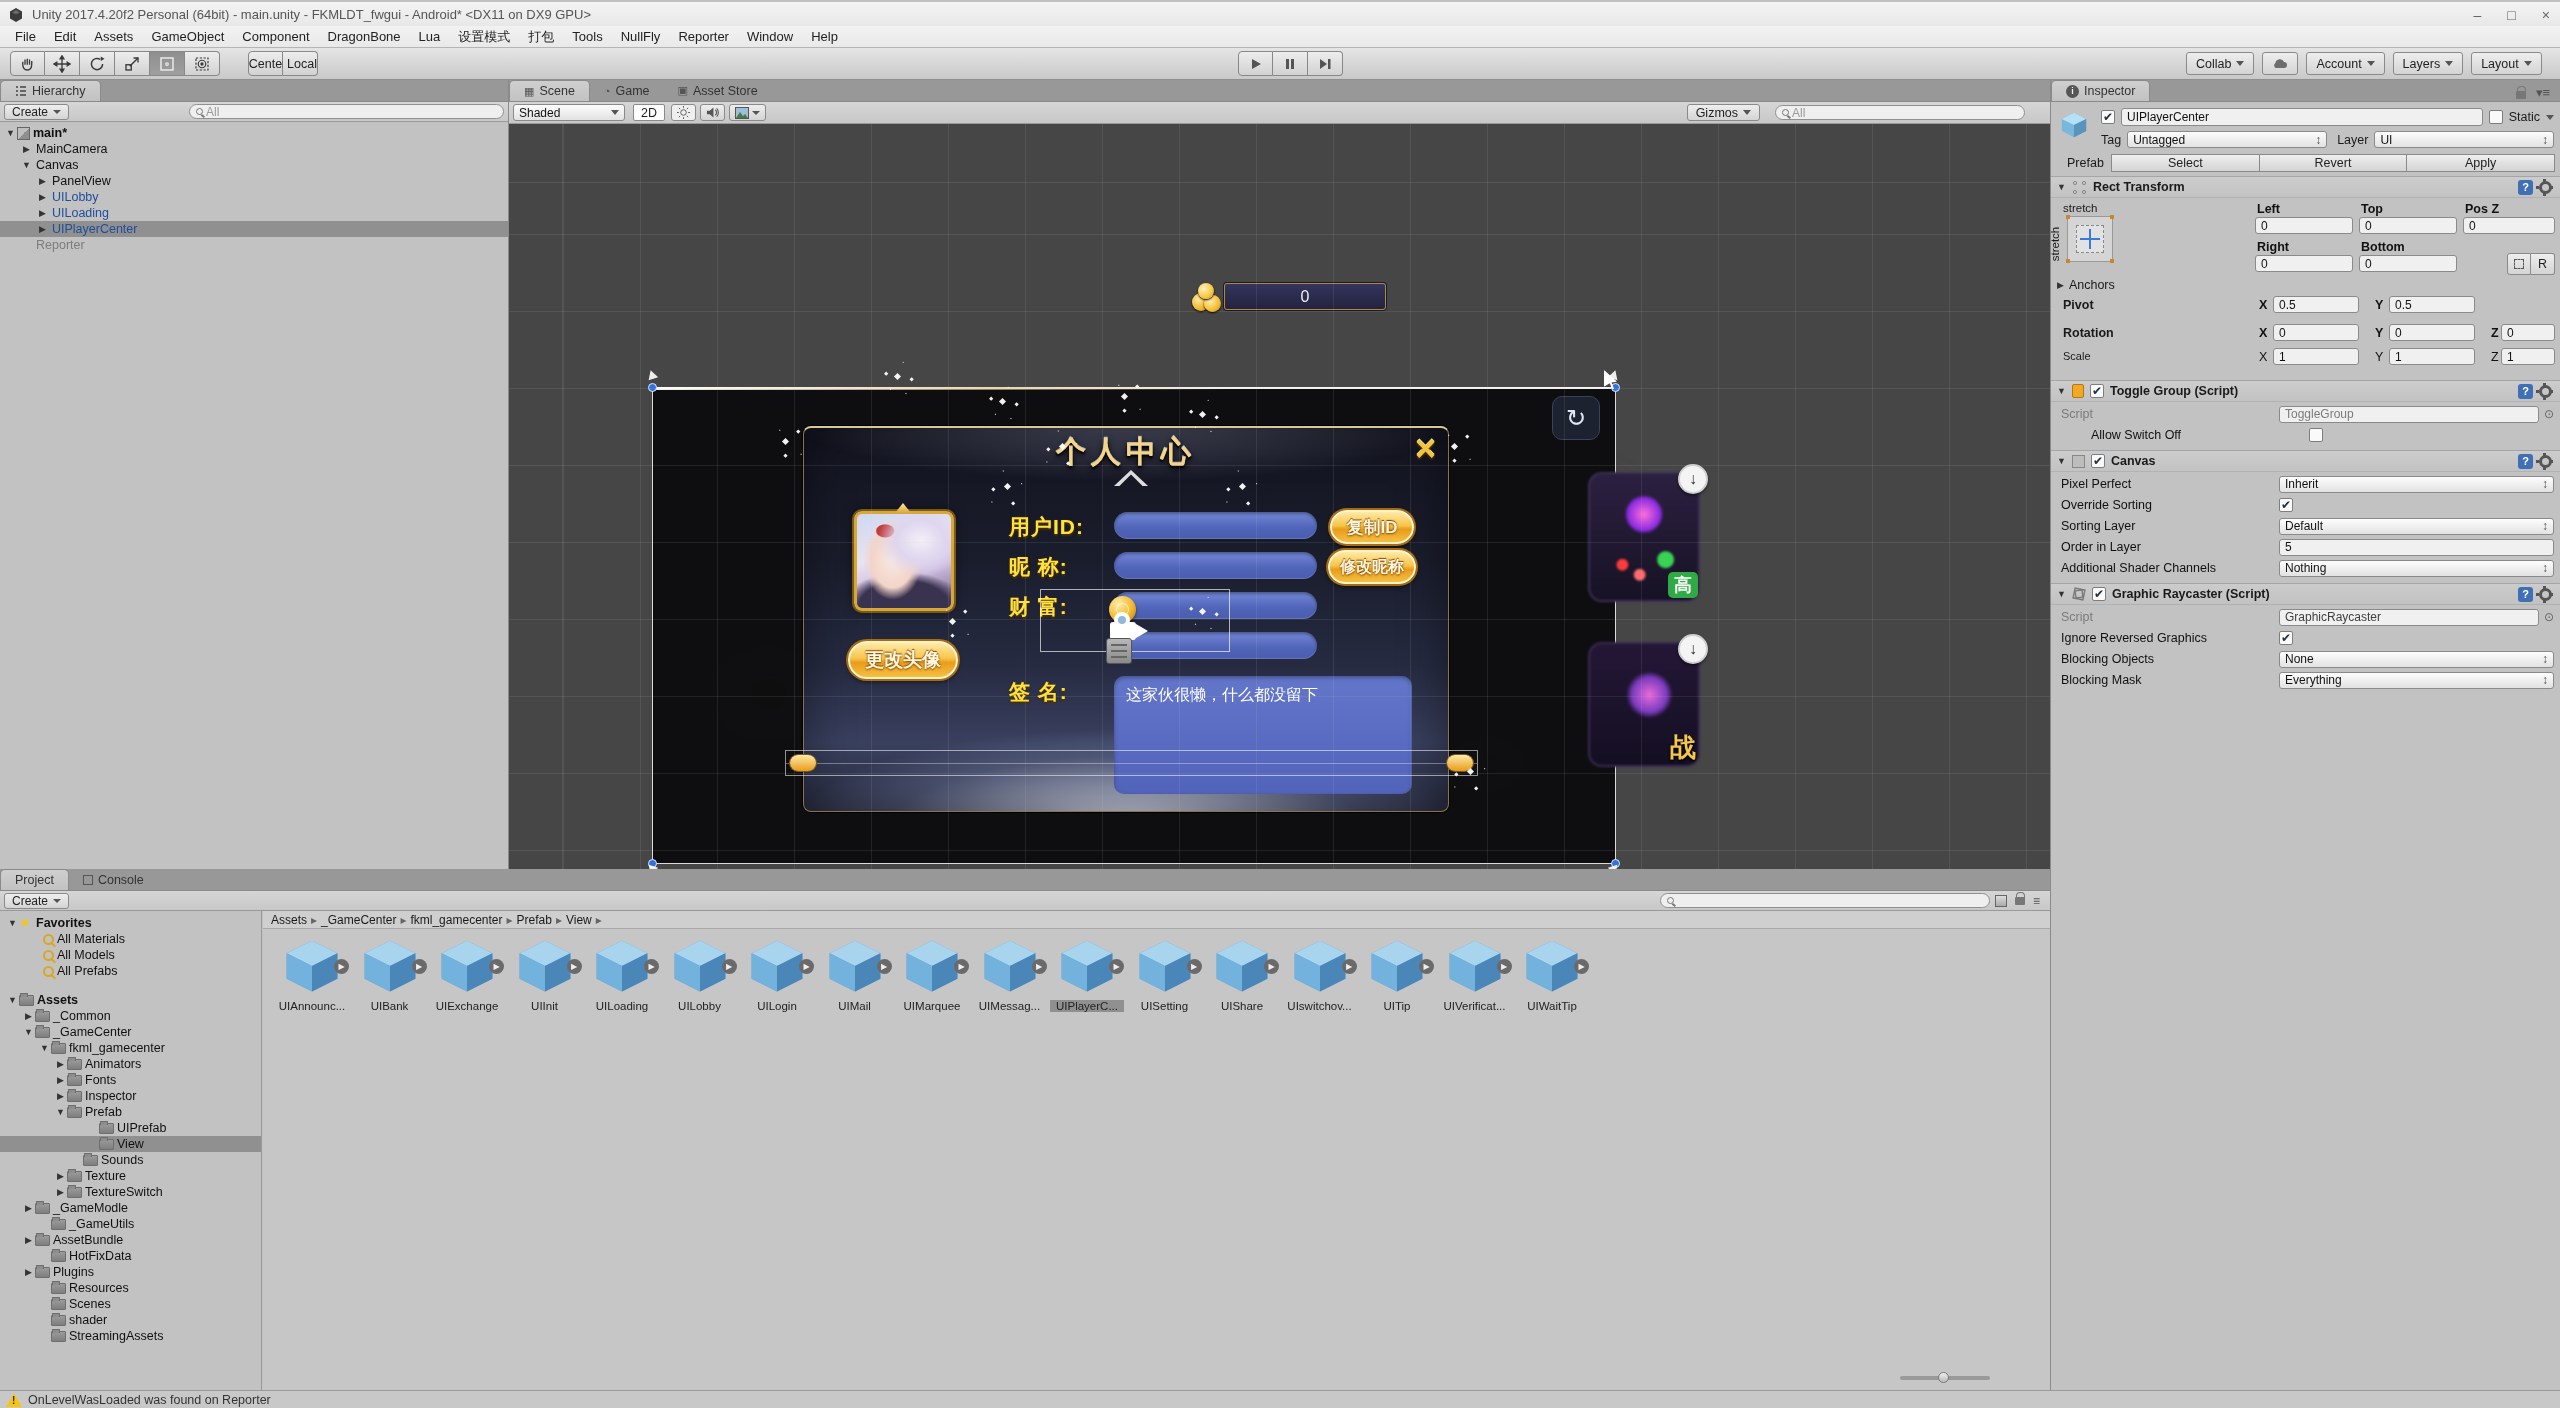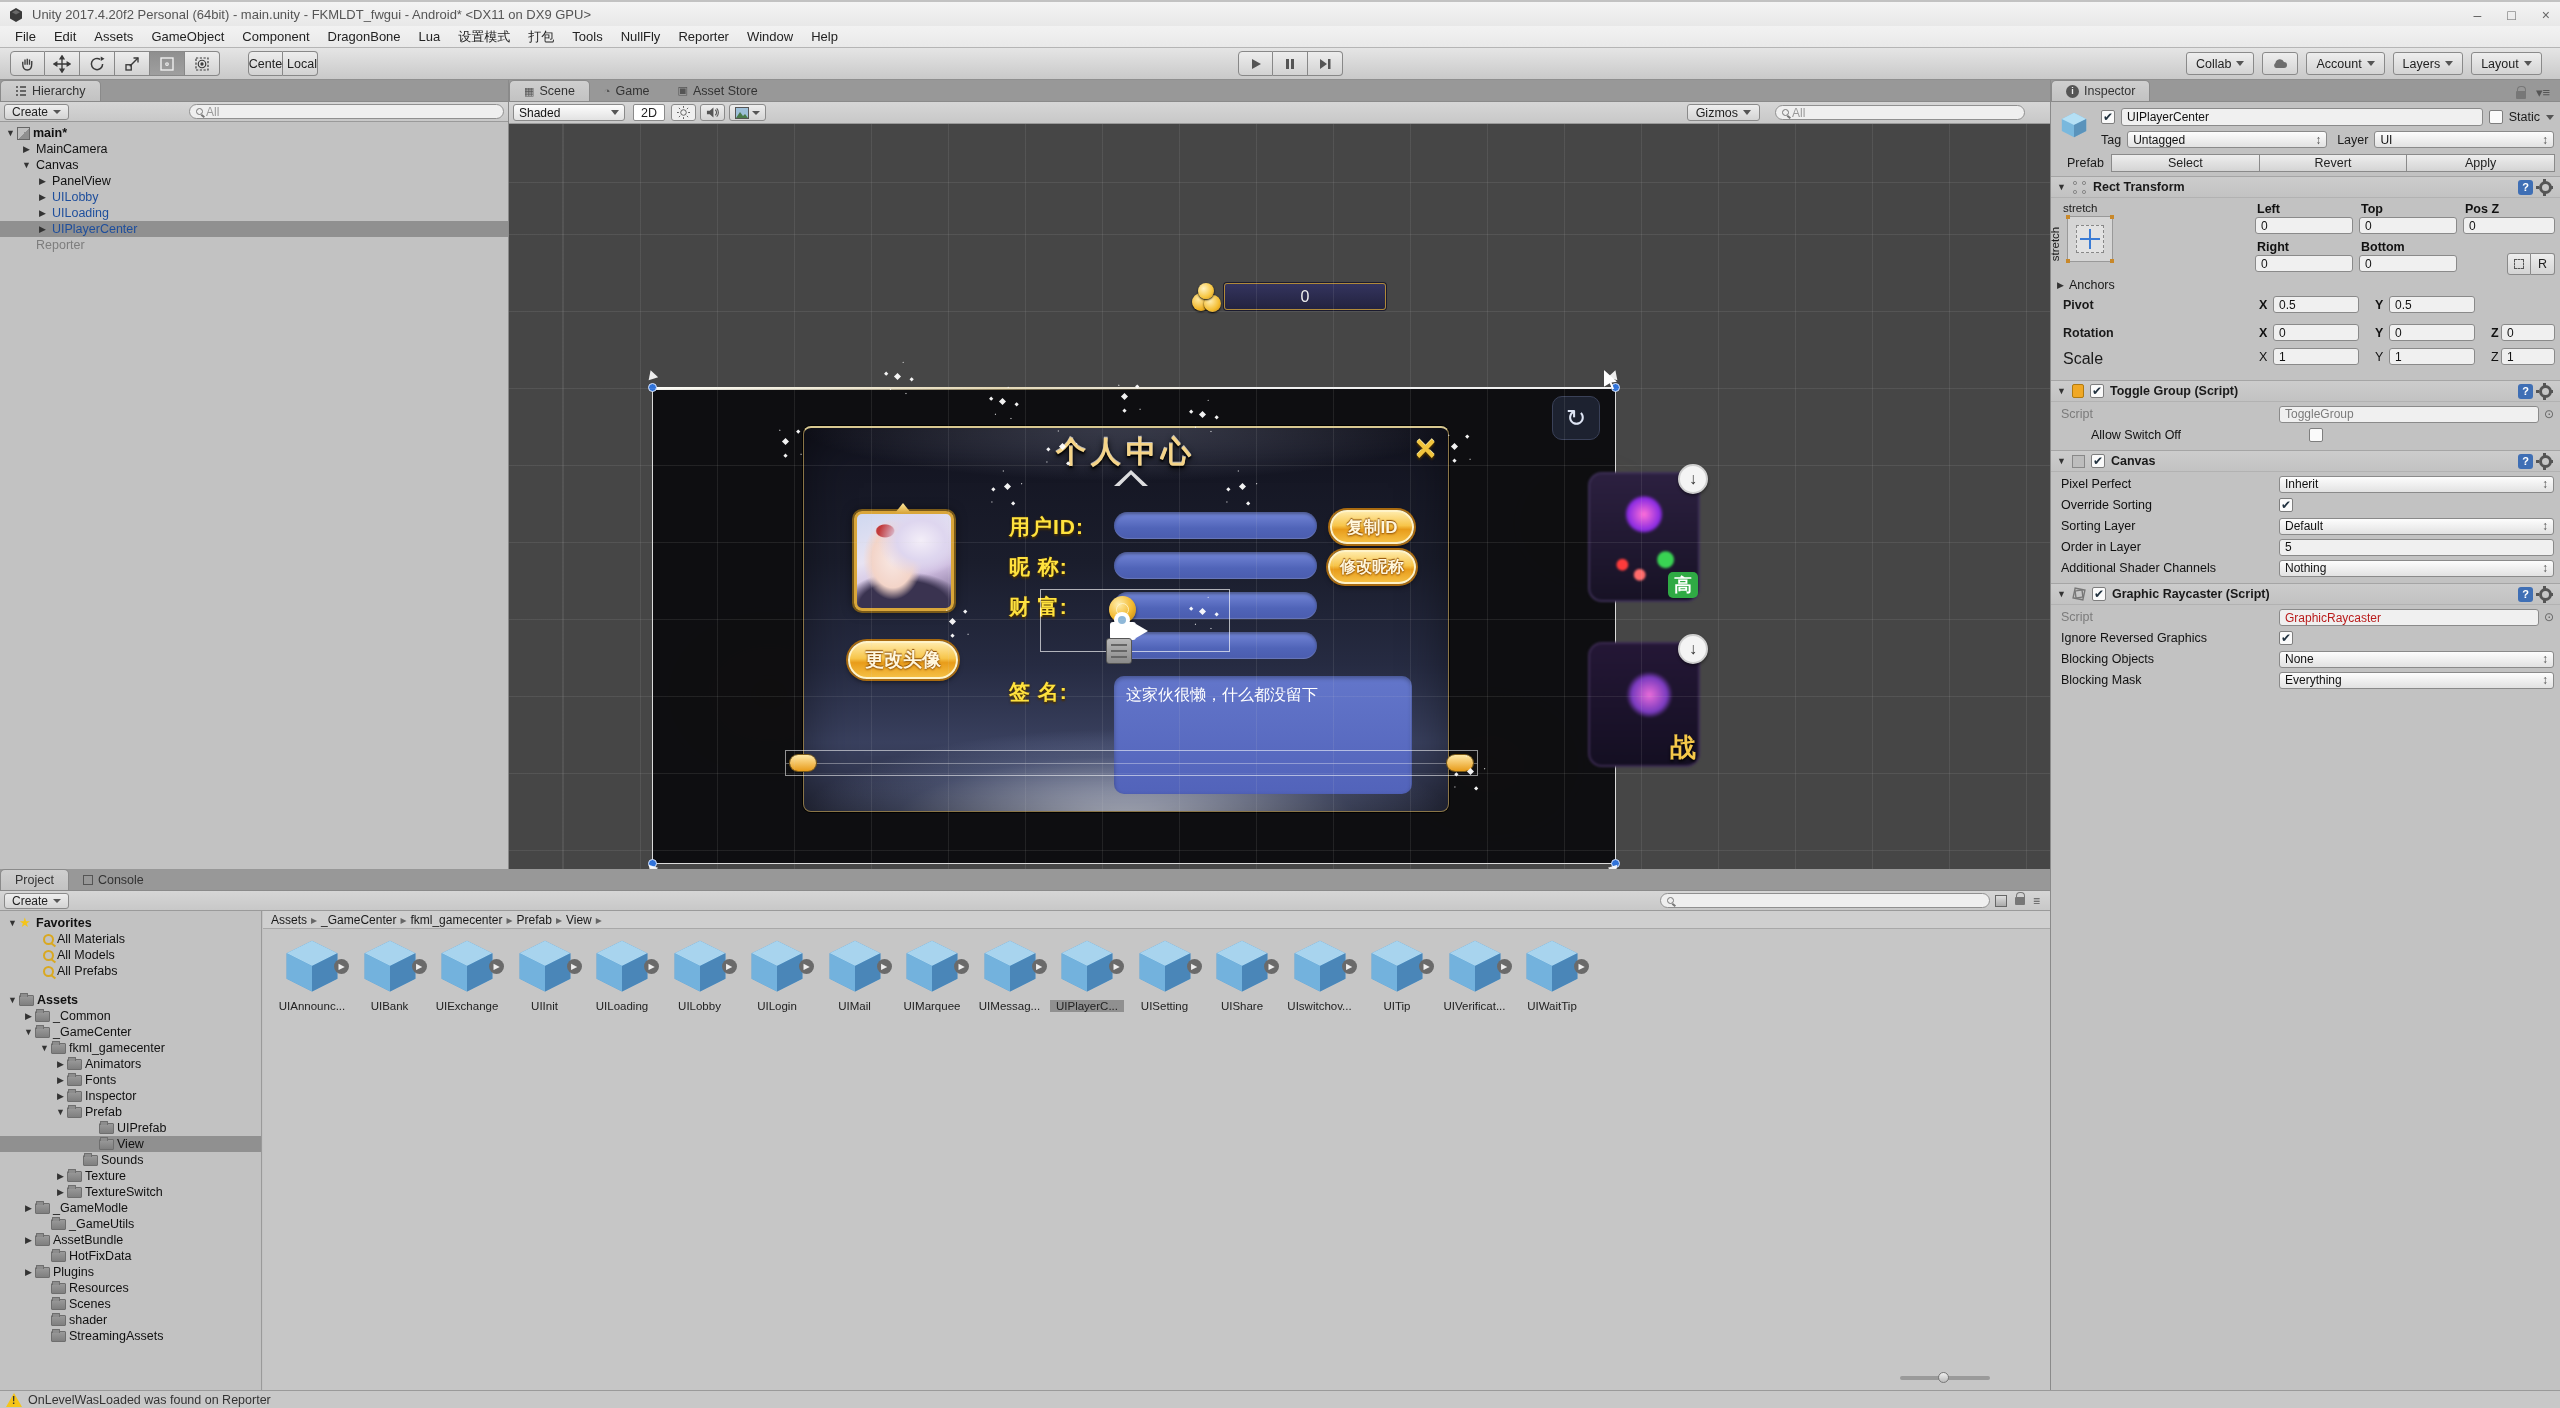--- a/index.html
+++ b/index.html
@@ -594,21 +594,21 @@
           <span>0</span>
         </div>
       <span class="axis" style="position:absolute;left:314px;top:128px;">Y</span>
       <div class="field" style="position:absolute;left:338px;top:126px;width:86px;">
           <span>0</span>
         </div>
       <span class="axis" style="position:absolute;left:430px;top:128px;">Z</span>
       <div class="field" style="position:absolute;left:450px;top:126px;width:54px;">
           <span>0</span>
         </div>
-      <span style="position:absolute;left:12px;top:152px;font-size:16px;">Scale</span>
+      <span style="position:absolute;left:12px;top:152px;font-size:11px;">Scale</span>
       <span class="axis" style="position:absolute;left:198px;top:152px;font-weight:normal;">X</span>
       <div class="field" style="position:absolute;left:222px;top:150px;width:86px;">
           <span>1</span>
         </div>
       <span class="axis" style="position:absolute;left:314px;top:152px;font-weight:normal;">Y</span>
       <div class="field" style="position:absolute;left:338px;top:150px;width:86px;">
           <span>1</span>
         </div>
       <span class="axis" style="position:absolute;left:430px;top:152px;font-weight:normal;">Z</span>
       <div class="field" style="position:absolute;left:450px;top:150px;width:54px;">
@@ -686,21 +686,21 @@
         </svg>
       <span class="chk">✔</span>
       <span>Graphic Raycaster (Script)</span>
       <div class="hicons">
           <span class="helpicon">?</span>
           <span class="gear"></span>
         </div>
     </div>
     <div class="insp-row">
       <span class="insp-label gray">Script</span>
-      <div class="field" style="flex:1;color:#b91c1c;align-items:flex-end;">
+      <div class="field" style="flex:1;color:#404040;">
           <span>GraphicRaycaster</span>
         </div>
       <span style="margin-left:5px;color:#666;">⊙</span>
     </div>
     <div class="insp-row">
       <span class="insp-label">Ignore Reversed Graphics</span>
       <span class="chk">✔</span>
     </div>
     <div class="insp-row">
       <span class="insp-label">Blocking Objects</span>

